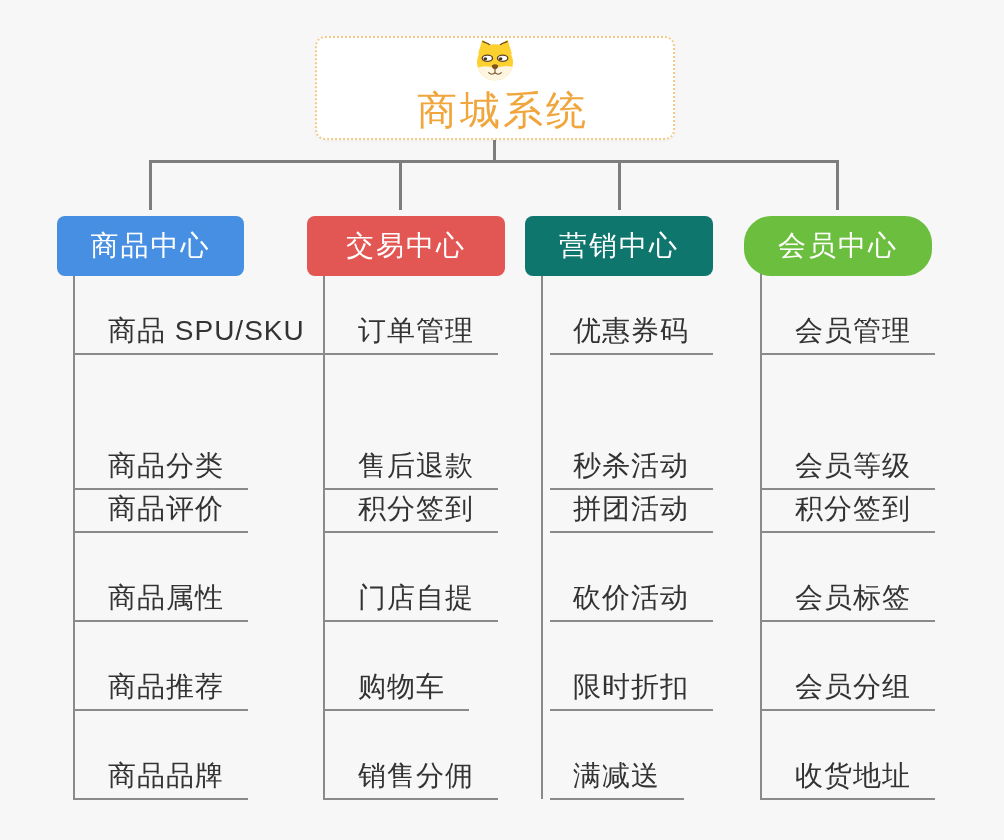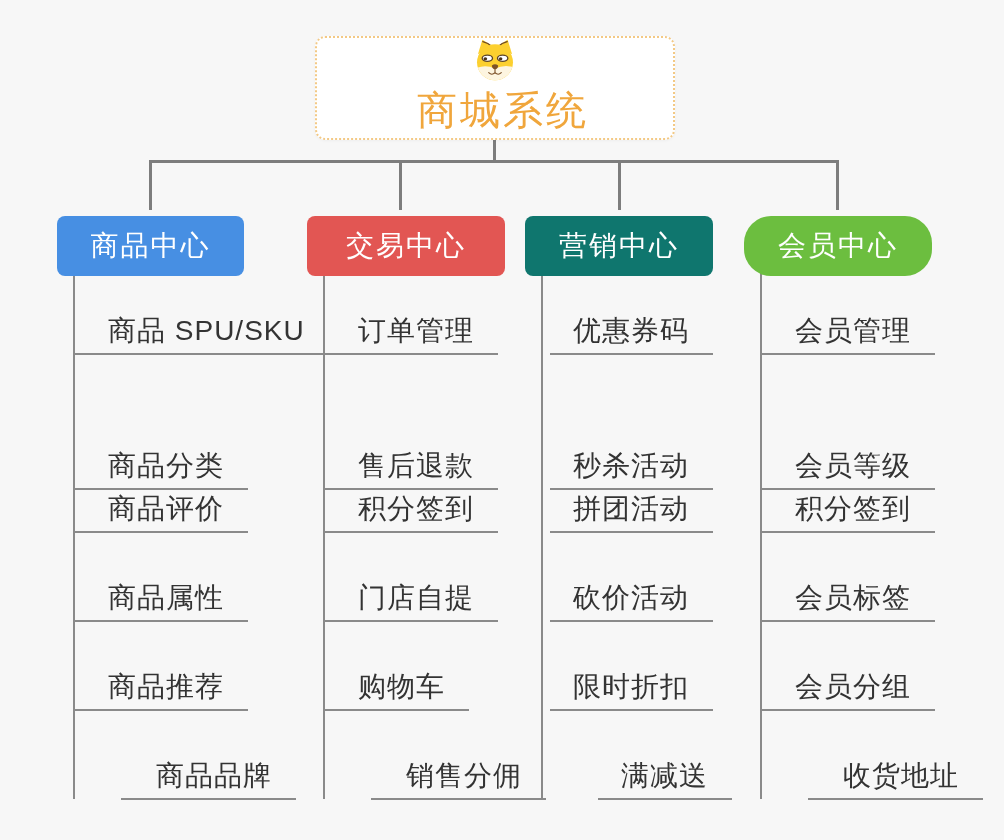--- a/index.html
+++ b/index.html
@@ -57,21 +57,21 @@
   .leaf{
     position:absolute;
     font-size:28px;color:#333333;letter-spacing:1px;
     line-height:25px;padding:0 24px 10px 35px;
     border-bottom:2px solid #8a8a8a;
     white-space:nowrap;width:max-content;
   }
   .col-1{left:73px;}  .col-2{left:323px;}
   .col-3{left:550px;padding-left:23px;} .col-4{left:760px;}
   .row-0{top:318px;} .row-1{top:407px;margin-top:46px;} .row-2{top:496px;}
-  .row-3{top:585px;} .row-4{top:674px;text-align:center;} .row-5{top:763px;margin-left:48px;}
+  .row-3{top:585px;} .row-4{top:674px;text-align:center;} .row-5{top:763px;}
 </style>
 </head>
 <body>
 
 <div class="canvas">
 
   <div class="line root-stub"></div>
   <div class="line h-spine"></div>
   <div class="line drop-1"></div>
   <div class="line drop-2"></div>

